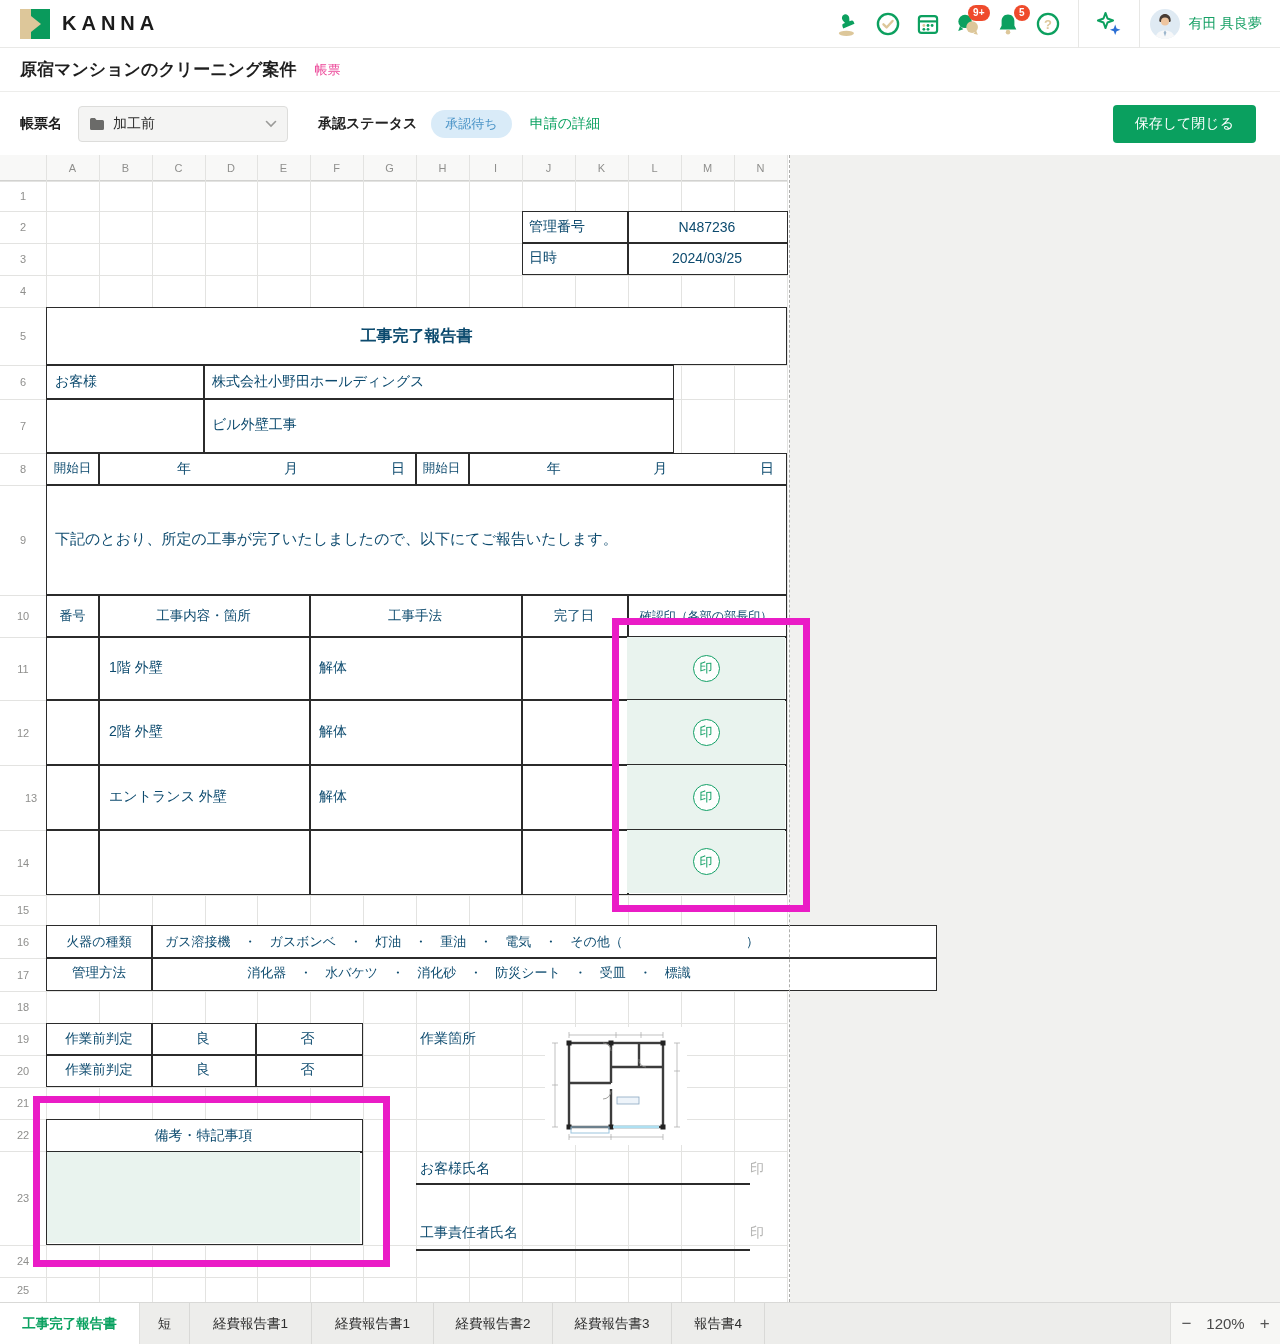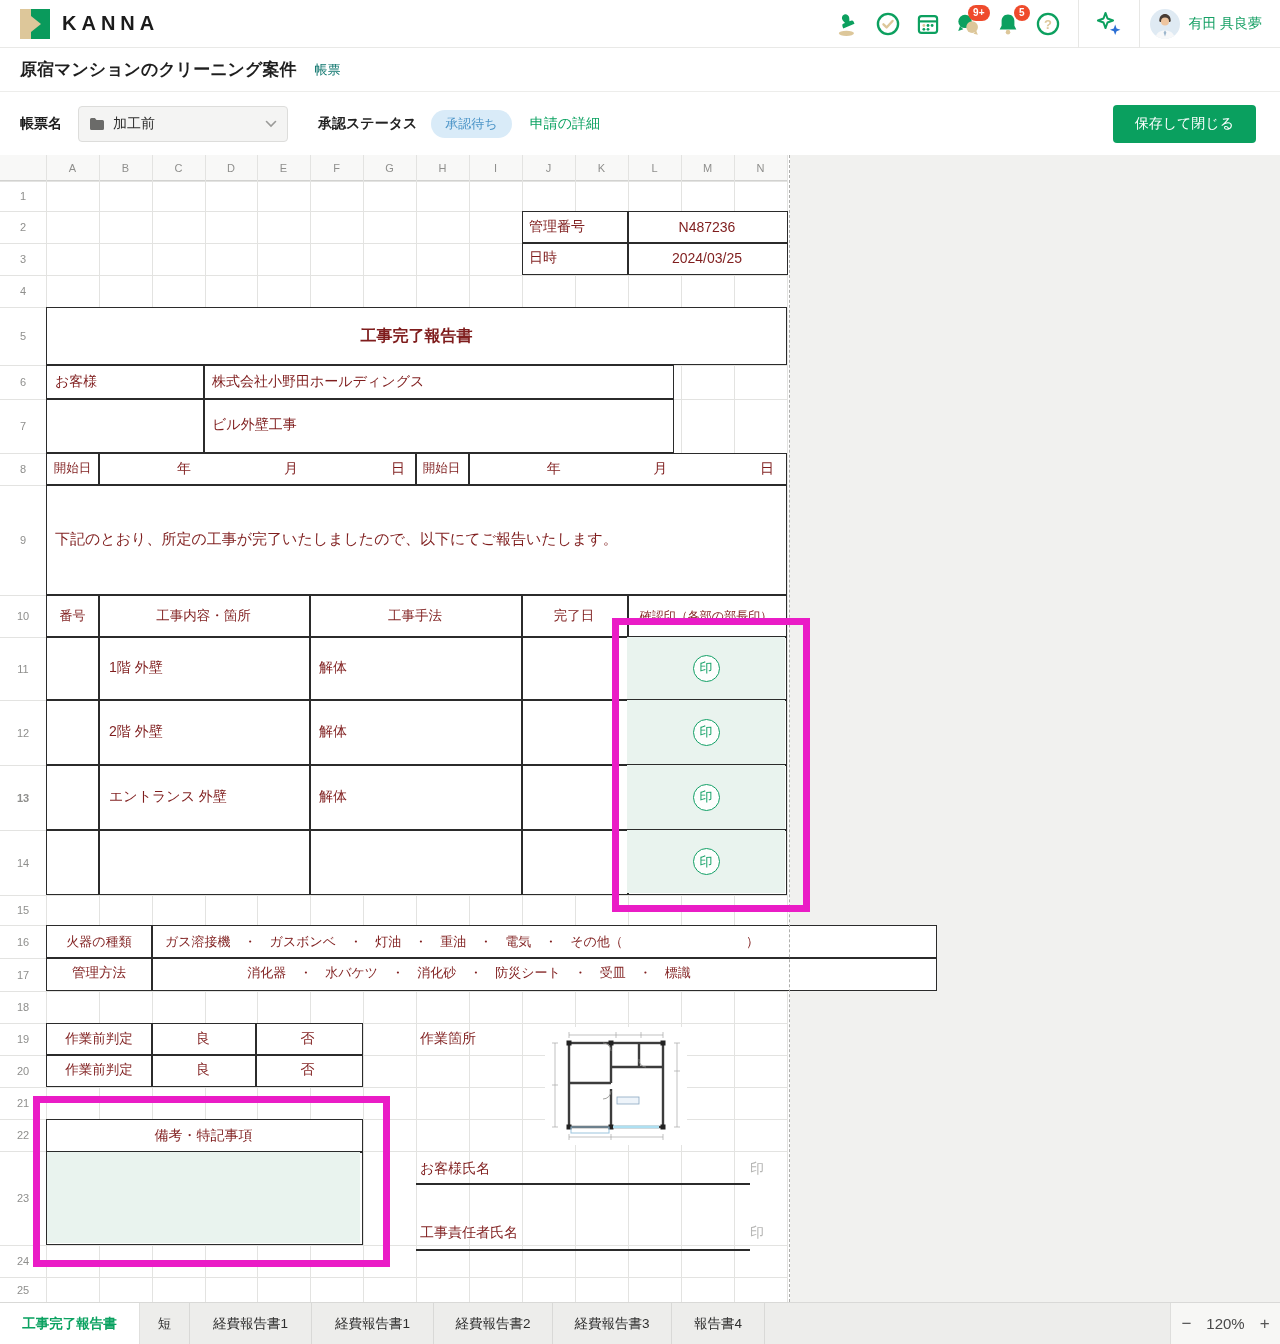--- a/index.html
+++ b/index.html
@@ -17,21 +17,21 @@
   .badge { position:absolute; top:1px; right:-2px; background:#ef4b2c; color:#fff;
     font-size:10px; line-height:1; padding:3px 5px; border-radius:9px; font-weight:700; }
   .vdiv { width:1px; height:48px; background:#e7e7e5; margin:0 10px; }
   .user { display:flex; align-items:center; gap:9px; cursor:pointer;font-family:Liberation Serif, serif; }
   .user-name { color:#17a065; font-size:14px; }
 
   
   .titlebar { height:44px; display:flex; align-items:center; gap:18px; padding:0 20px;
     border-bottom:1px solid #ededeb; }
   .page-title { font-size:17px; font-weight:700; color:#1e1e1e; }
-  .page-sub { font-size:13px; color:#0f766e; }
+  .page-sub { font-size:13px; color:#ec4899; }
 
   
   .controls { height:63px; display:flex; align-items:center; padding:0 24px 0 20px; }
   .ctl-label { font-size:14px; font-weight:700; color:#1e1e1e; white-space:nowrap; }
   .ctl-input { margin-left:14px; width:430px; height:36px; background:#f4f4f3;
     border:1px solid #dddddb; border-radius:4px; padding:0 12px; font-size:14px; color:#333;
     font-family:inherit; }
   .dropdown { margin-left:16px; width:210px; height:36px; background:#f4f4f3;
     border:1px solid #dddddb; border-radius:4px; display:flex; align-items:center;
     padding:0 10px; gap:8px; cursor:pointer; }
@@ -41,21 +41,21 @@
     padding:5px 14px; border-radius:14px; }
   .detail-link { margin-left:18px; color:#0ba261; font-size:14px; cursor:pointer; }
   .save-btn { margin-left:auto; background:#0aa05f; color:#fff; border:none; border-radius:4px;
     font-size:14px; padding:10px 22px; cursor:pointer; font-family:inherit; }
 
   
   .sheet { position:relative; height:1147px; background:#fff; overflow:hidden; }
   .gray-area { position:absolute; left:790px; top:0; width:490px; height:1147px; background:#f1f1ef; }
   .print-edge { position:absolute; left:789px; top:0; height:1147px; width:0;
     border-left:1px dashed #aeaeac; z-index:4; }
-  .cell { position:absolute; display:flex; align-items:center; font-size:14px; color:#7f1d1d; }
+  .cell { position:absolute; display:flex; align-items:center; font-size:14px; color:#0c4a6e; }
   .cell.center { justify-content:center; }
   .blk { position:absolute; border:1.6px solid #2b2b2b; background:#fff; z-index:3; }
   .vline { position:absolute; top:0; bottom:0; width:1.6px; background:#2b2b2b; }
   .hline { position:absolute; left:0; right:0; height:1.6px; background:#2b2b2b; }
   .mint { background:#e9f3ee; position:absolute; display:flex; align-items:center; justify-content:center; }
   .stamp-circle { width:27px; height:27px; border:1.7px solid #12a066; border-radius:50%;
     color:#12a066; display:flex; align-items:center; justify-content:center;
     font-size:13px; background:#fdfefd; }
   .gray-stamp { color:#b5b5b3; font-size:14px; }
   .hl-box { position:absolute; border:7px solid #ea1cc6; z-index:6; }
@@ -250,21 +250,21 @@
       <div class="hcell" style="left: 0px; top: 88px; width: 46px; height: 32px;">3</div>
       <div class="hcell" style="left: 0px; top: 120px; width: 46px; height: 32px;">4</div>
       <div class="hcell" style="left: 0px; top: 152px; width: 46px; height: 58px;">5</div>
       <div class="hcell" style="left: 0px; top: 210px; width: 46px; height: 34px;">6</div>
       <div class="hcell" style="left: 0px; top: 244px; width: 46px; height: 54px;">7</div>
       <div class="hcell" style="left: 0px; top: 298px; width: 46px; height: 32px;">8</div>
       <div class="hcell" style="left: 0px; top: 330px; width: 46px; height: 110px;">9</div>
       <div class="hcell" style="left: 0px; top: 440px; width: 46px; height: 42px;">10</div>
       <div class="hcell" style="left: 0px; top: 482px; width: 46px; height: 63px;">11</div>
       <div class="hcell" style="left: 0px; top: 545px; width: 46px; height: 65px;">12</div>
-      <div class="hcell" style="left: 0px; top: 610px; width: 46px; height: 65px; font-weight: bold;">13</div>
+      <div class="hcell" style="left: 8px; top: 610px; width: 46px; height: 65px;">13</div>
       <div class="hcell" style="left: 0px; top: 675px; width: 46px; height: 65px;">14</div>
       <div class="hcell" style="left: 0px; top: 740px; width: 46px; height: 30px;">15</div>
       <div class="hcell" style="left: 0px; top: 770px; width: 46px; height: 33px;">16</div>
       <div class="hcell" style="left: 0px; top: 803px; width: 46px; height: 33px;">17</div>
       <div class="hcell" style="left: 0px; top: 836px; width: 46px; height: 32px;">18</div>
       <div class="hcell" style="left: 0px; top: 868px; width: 46px; height: 32px;">19</div>
       <div class="hcell" style="left: 0px; top: 900px; width: 46px; height: 32px;">20</div>
       <div class="hcell" style="left: 0px; top: 932px; width: 46px; height: 32px;">21</div>
       <div class="hcell" style="left: 0px; top: 964px; width: 46px; height: 32px;">22</div>
       <div class="hcell" style="left: 0px; top: 996px; width: 46px; height: 94px;">23</div>

